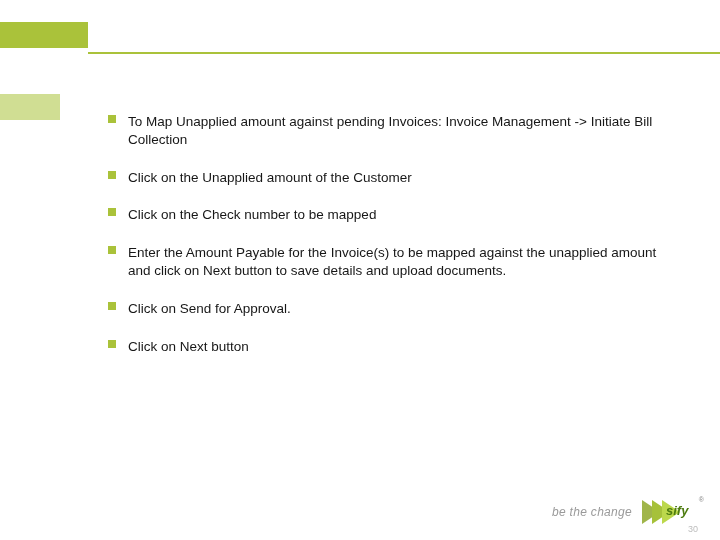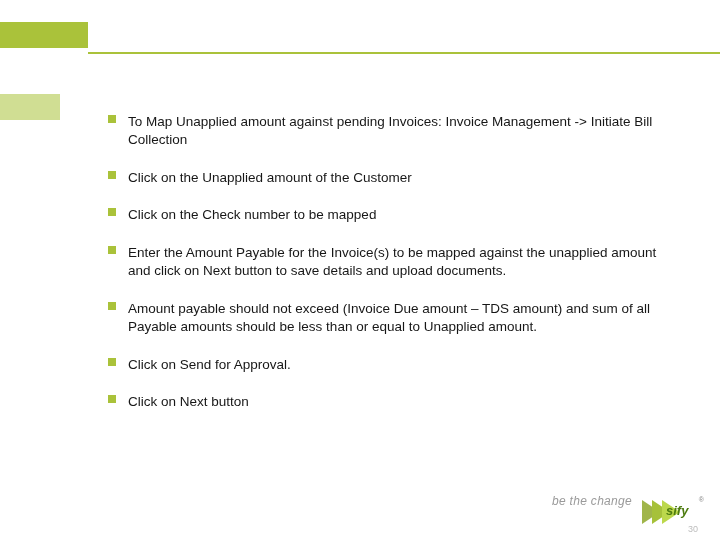--- a/index.html
+++ b/index.html
@@ -21,21 +21,21 @@
   ul.bullets > li { position: relative; padding-left: 20px; font-size: 13.5px; line-height: 1.32; color: #171717; margin-bottom: 20px; }
   ul.bullets > li::before {
     content: "";
     position: absolute;
     left: 0; top: 2px;
     width: 8px; height: 8px;
     background: #aac23a;
   }
 
   
-  .footer { position: absolute; right: 18px; bottom: 10px; display: flex; align-items: flex-start; gap: 10px; }
+  .footer { position: absolute; right: 18px; bottom: 10px; display: flex; align-items: center; gap: 10px; }
   .tagline { font-size: 12px; color: #9a9a9a; font-style: italic; letter-spacing: 0.3px; }
   .logo { position: relative; width: 60px; height: 36px; }
   .arrow { position: absolute; width: 0; height: 0; border-top: 12px solid transparent; border-bottom: 12px solid transparent; }
   .arrow.a1 { left: 0;  top: 6px; border-left: 18px solid #8fa82a; opacity: 0.85; }
   .arrow.a2 { left: 10px; top: 6px; border-left: 18px solid #a6c13a; }
   .arrow.a3 { left: 20px; top: 6px; border-left: 18px solid #bcd84c; }
   .logo-text { position: absolute; left: 24px; top: 9px; font-size: 13px; font-weight: bold; color: #4d7c0f; font-style: italic; }
   .logo-r { position: absolute; right: -2px; top: 2px; font-size: 7px; color: #888; }
   .slide-num { position: absolute; right: 22px; bottom: 6px; font-size: 9px; color: #bdbdbd; }
 </style>
@@ -48,21 +48,20 @@
     <div class="title-underline"></div>
   </div>
   <div class="left-stub2"></div>
 
   <div class="content">
     <ul class="bullets">
       <li>To Map Unapplied amount against pending Invoices: Invoice Management -&gt; Initiate Bill Collection</li>
       <li>Click on the Unapplied amount of the Customer</li>
       <li>Click on the Check number to be mapped</li>
       <li>Enter the Amount Payable for the Invoice(s) to be mapped against the unapplied amount and click on Next button to save details and upload documents.</li>
-      <li>Amount payable should not exceed (Invoice Due amount – TDS amount) and sum of all Payable amounts should be less than or equal to Unapplied amount.</li>
       <li>Click on Send for Approval.</li>
       <li>Click on Next button</li>
     </ul>
   </div>
 
   <div class="footer">
     <div class="tagline">be the change</div>
     <div class="logo">
       <div class="arrow a1"></div>
       <div class="arrow a2"></div>

